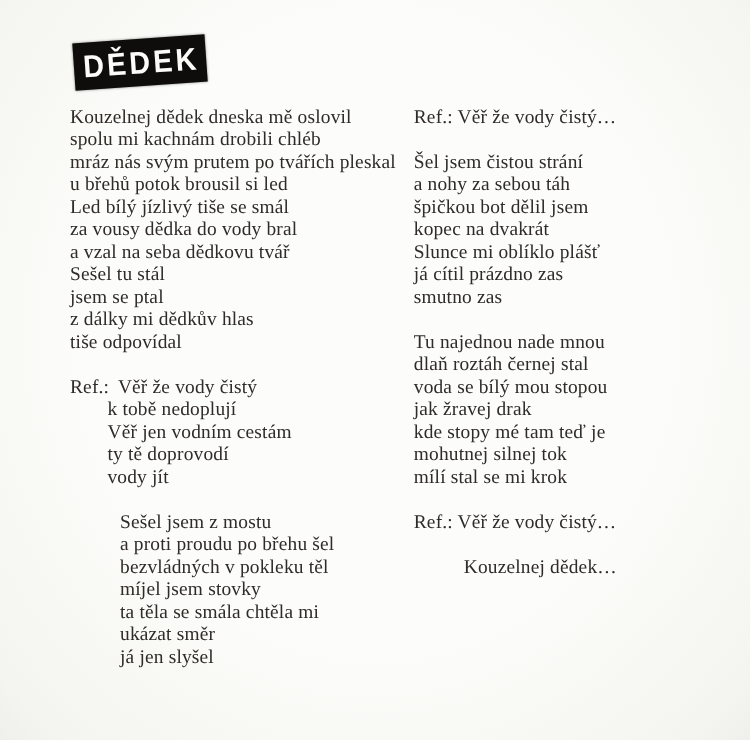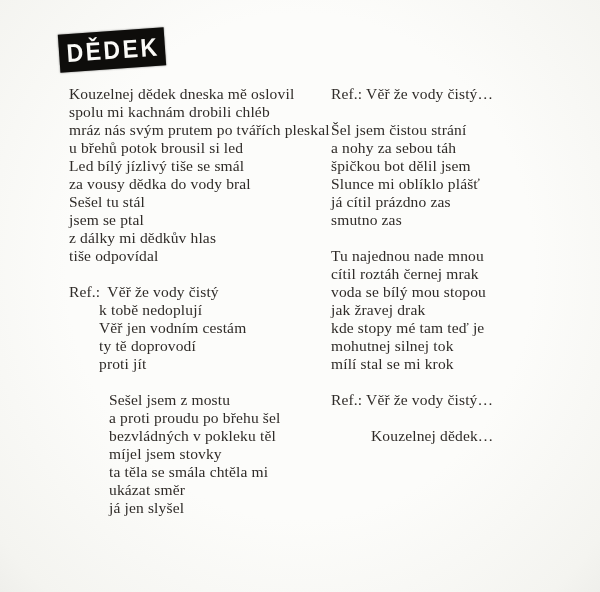--- a/index.html
+++ b/index.html
@@ -44,21 +44,21 @@
     padding-left: 2px;
   }
   .col {
     position: absolute;
     top: 85px;
     font-size: 15.5px;
     line-height: 18px;
     letter-spacing: 0.15px;
     white-space: nowrap;
   }
-  .col-left  { left: 69px;  width: 250px; }
+  .col-left  { left: 56px;  width: 250px; }
   .col-right { left: 331px; width: 240px; }
   .block { margin: 0 0 18px 0; }
   .block:last-child { margin-bottom: 0; margin-left: 40px; }
   .line { height: 18px; }
   .line.indent { padding-left: 30px; }
   .ref-label { margin-right: 7px; }
 </style>
 </head>
 <body>
 
@@ -67,57 +67,59 @@
     <span class="title-text">DĚDEK</span>
   </div>
   <div class="col col-left" id="col-0">
       <div class="block">
         <div class="line">Kouzelnej dědek dneska mě oslovil</div>
         <div class="line">spolu mi kachnám drobili chléb</div>
         <div class="line">mráz nás svým prutem po tvářích pleskal</div>
         <div class="line">u břehů potok brousil si led</div>
         <div class="line">Led bílý jízlivý tiše se smál</div>
         <div class="line">za vousy dědka do vody bral</div>
+        <div class="line">a vzal na seba dědkovu tvář</div>
         <div class="line">Sešel tu stál</div>
         <div class="line">jsem se ptal</div>
         <div class="line">z dálky mi dědkův hlas</div>
         <div class="line">tiše odpovídal</div>
       </div>
       <div class="block">
         <div class="line"><span class="ref-label">Ref.:</span>Věř že vody čistý</div>
         <div class="line indent">k tobě nedoplují</div>
         <div class="line indent">Věř jen vodním cestám</div>
         <div class="line indent">ty tě doprovodí</div>
-        <div class="line indent">proti jít</div>
+        <div class="line indent">vody jít</div>
       </div>
       <div class="block">
         <div class="line">Sešel jsem z mostu</div>
         <div class="line">a proti proudu po břehu šel</div>
         <div class="line">bezvládných v pokleku těl</div>
         <div class="line">míjel jsem stovky</div>
         <div class="line">ta těla se smála chtěla mi</div>
         <div class="line">ukázat směr</div>
         <div class="line">já jen slyšel</div>
       </div>
     </div>
   <div class="col col-right" id="col-1">
       <div class="block">
         <div class="line">Ref.: Věř že vody čistý…</div>
       </div>
       <div class="block">
         <div class="line">Šel jsem čistou strání</div>
         <div class="line">a nohy za sebou táh</div>
         <div class="line">špičkou bot dělil jsem</div>
+        <div class="line">kopec na dvakrát</div>
         <div class="line">Slunce mi oblíklo plášť</div>
         <div class="line">já cítil prázdno zas</div>
         <div class="line">smutno zas</div>
       </div>
       <div class="block">
         <div class="line">Tu najednou nade mnou</div>
-        <div class="line">cítil roztáh černej mrak</div>
+        <div class="line">dlaň roztáh černej stal</div>
         <div class="line">voda se bílý mou stopou</div>
         <div class="line">jak žravej drak</div>
         <div class="line">kde stopy mé tam teď je</div>
         <div class="line">mohutnej silnej tok</div>
         <div class="line">mílí stal se mi krok</div>
       </div>
       <div class="block">
         <div class="line">Ref.: Věř že vody čistý…</div>
       </div>
       <div class="block">

